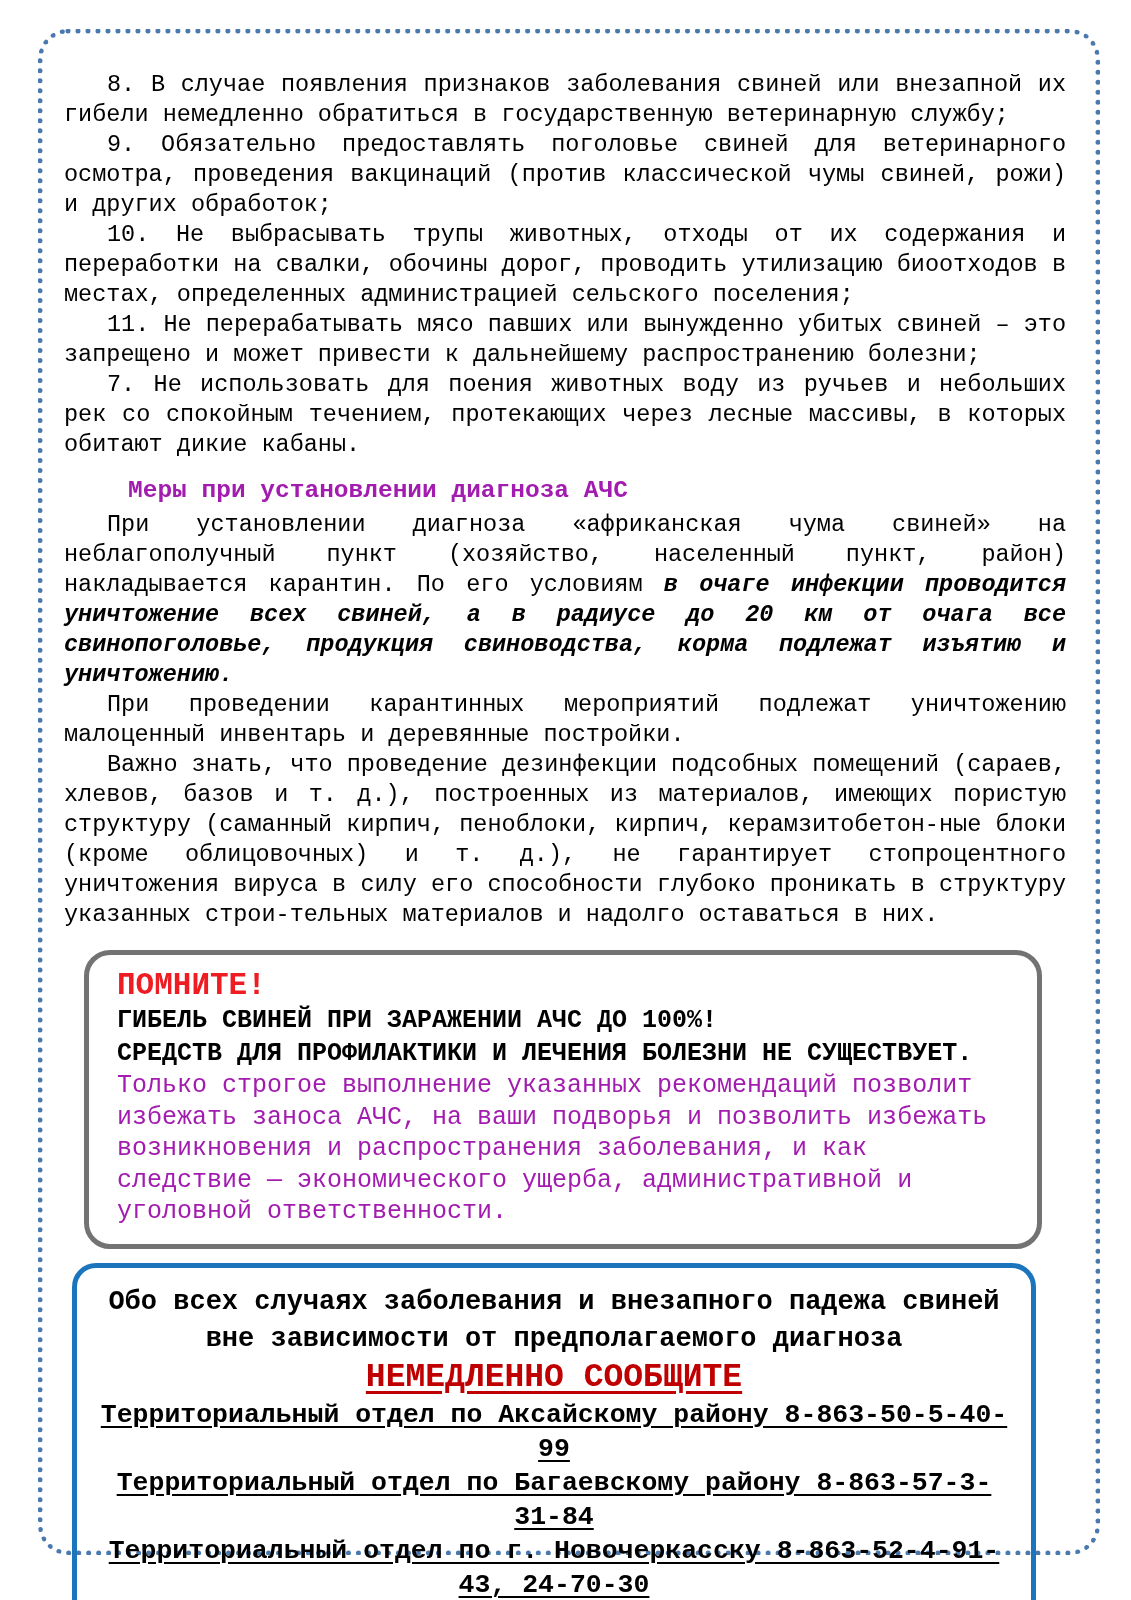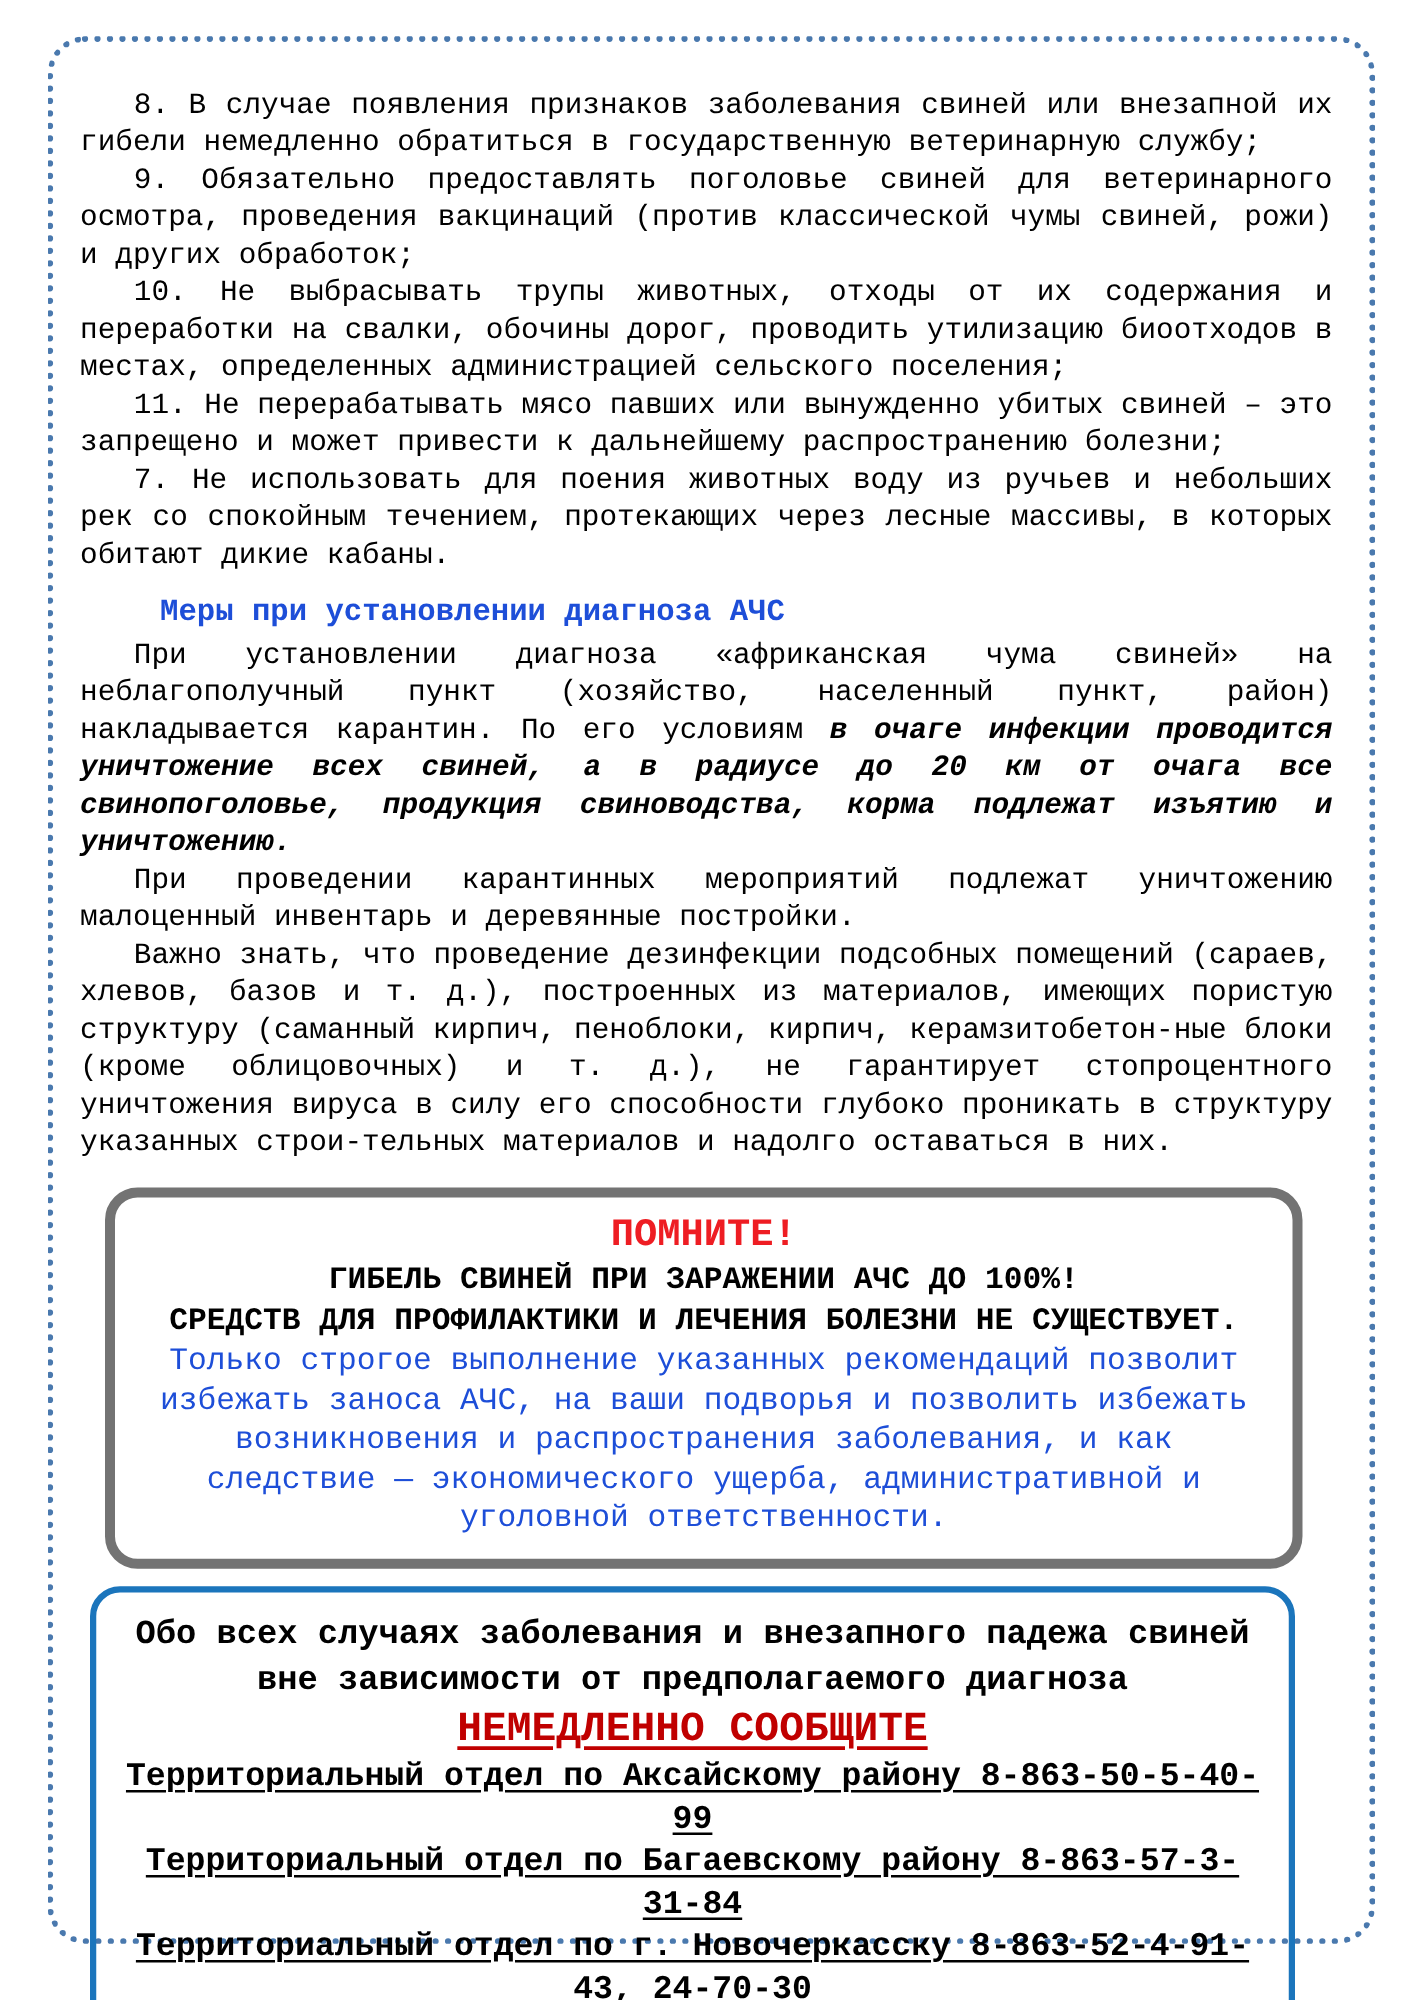--- a/index.html
+++ b/index.html
@@ -38,53 +38,53 @@
     font-size: 23.5px;
     line-height: 30px;
     text-align: justify;
     text-indent: 43px;
   }
   .section-heading {
     margin: 16px 0 4px 0;
     font-size: 24.5px;
     line-height: 30px;
     font-weight: bold;
-    color: #1d4ed8;
+    color: #a21caf;
     text-indent: 64px;
     text-align: left;
   }
   .emphasis {
     font-weight: bold;
     font-style: italic;
   }
   .remember-box {
     box-sizing: border-box;
     margin: 20px 0 0 20px;
     width: 958px;
-    border: 8px solid #737373;
+    border: 5px solid #737373;
     border-radius: 26px;
     padding: 13px 28px 16px 28px;
-    text-align: center;
+    text-align: left;
   }
   .remember-title {
     font-size: 31px;
     line-height: 36px;
     font-weight: bold;
     color: #ee1d23;
   }
   .remember-strong {
     font-size: 25px;
     line-height: 33px;
     font-weight: bold;
     color: #000000;
   }
   .remember-body {
     font-size: 25px;
     line-height: 31.5px;
-    color: #1d4ed8;
+    color: #a21caf;
   }
   .contact-box {
     box-sizing: border-box;
     margin: 14px 0 0 8px;
     width: 964px;
     border: 5px solid #1b75bc;
     border-radius: 24px;
     padding: 16px 20px 6px 20px;
     text-align: center;
   }

